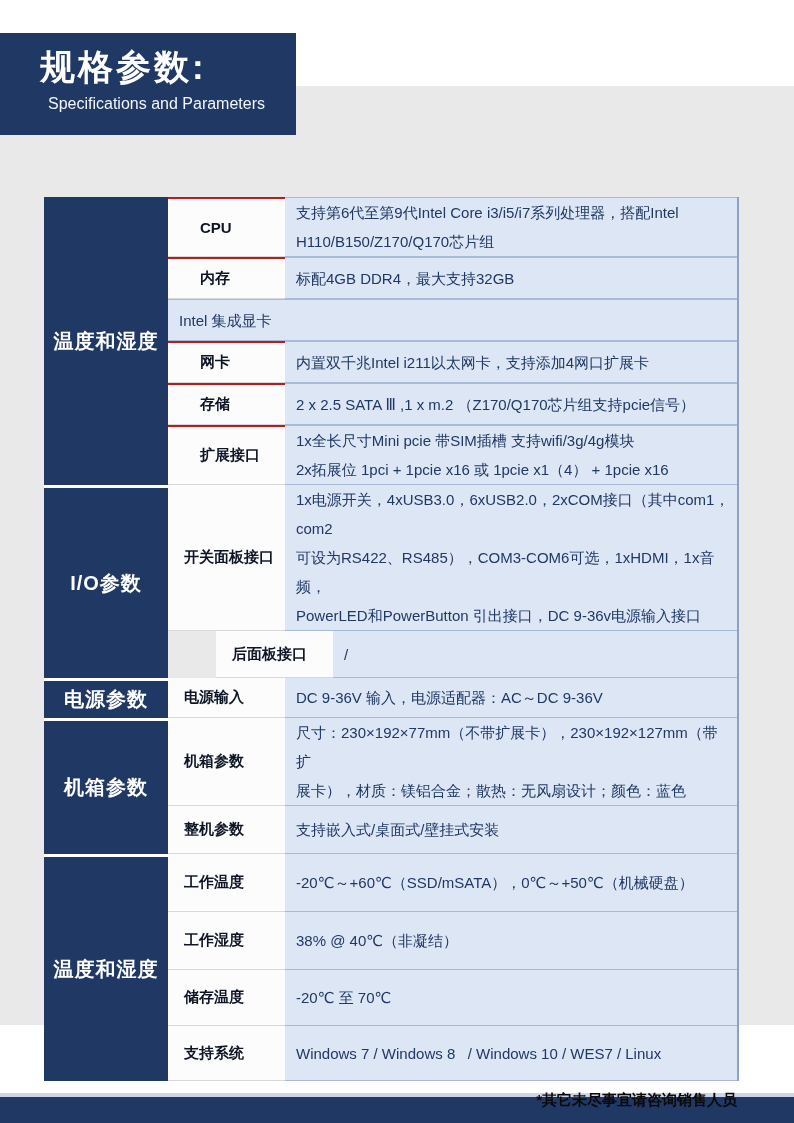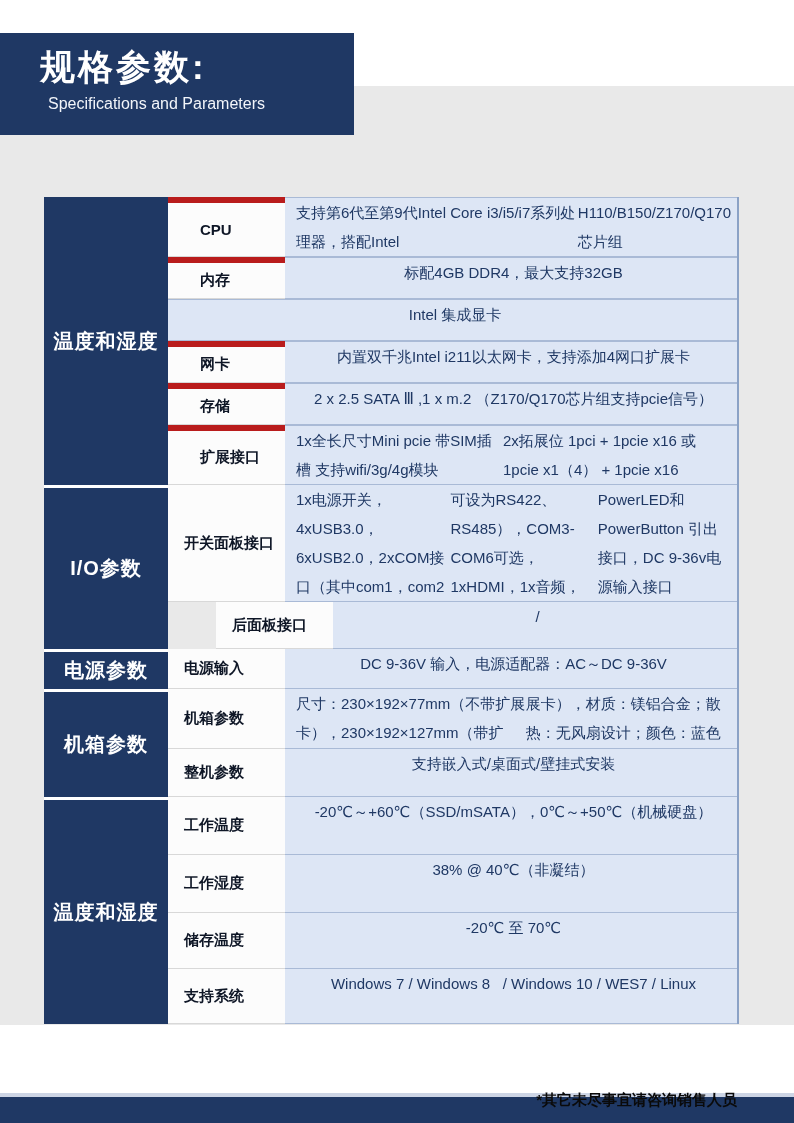--- a/index.html
+++ b/index.html
@@ -6,42 +6,42 @@
   body{
     width:794px;height:1123px;position:relative;overflow:hidden;
     background:#ffffff;font-family:"Liberation Sans","DejaVu Sans",sans-serif;
   }
   
   .gray-band{position:absolute;left:0;top:86px;width:794px;height:939px;background:#e9e9e9;}
   .footer-line{position:absolute;left:0;top:1093px;width:794px;height:4px;background:#cdd5e5;}
   .footer-bar{position:absolute;left:0;top:1097px;width:794px;height:26px;background:#1f3864;}
 
   
-  .header-box{position:absolute;left:0;top:33px;width:354px;height:102px;background:#1f3864;z-index:2;
+  .header-box{position:absolute;left:0;top:33px;width:296px;height:102px;background:#1f3864;z-index:2;
     box-sizing:border-box;padding:12px 0 0 40px;}
   .header-title{color:#ffffff;font-size:35px;font-weight:bold;letter-spacing:3px;line-height:44px;}
   .header-subtitle{color:#f2f5fa;font-size:16px;margin-left:8px;margin-top:3px;line-height:24px;}
 
   
   .spec-table{position:absolute;left:44px;top:197px;width:693px;border-right:2px solid #8ba2c6;z-index:2;}
   .section{display:flex;}
   .cat-cell{width:124px;flex:0 0 124px;background:#1f3864;color:#ffffff;
     display:flex;align-items:center;justify-content:center;
     font-size:20px;font-weight:bold;letter-spacing:1px;box-sizing:border-box;}
   .section + .section .cat-cell{border-top:3px solid #ffffff;}
   .rows-col{flex:1;display:flex;flex-direction:column;}
   .row{display:flex;}
   .cell-label{width:117px;flex:0 0 117px;background:#fcfcfc;border-bottom:1px solid #d8d8d8;
     box-sizing:border-box;display:flex;align-items:center;padding-left:16px;
     font-size:15px;font-weight:bold;color:#0e1626;}
   .cell-content{flex:1;background:#dde6f5;border-bottom:1px solid #a9bad6;
-    box-sizing:border-box;display:flex;justify-content:center;
+    box-sizing:border-box;display:flex;flex-direction:column;justify-content:center;
     padding-left:11px;padding-right:6px;
     font-size:15px;color:#1f3864;}
-  .section:first-child .cell-label{border-top:6px solid #b91c1c;padding-left:32px;}
+  .section:first-child .cell-label{border-top:2px solid #b91c1c;padding-left:32px;}
   .section:first-child .cell-content{border-top:1px solid #a9bad6;}
   .cline{line-height:29px;white-space:pre-wrap;}
 
   
   .footnote{position:absolute;top:1089px;right:57px;font-size:15px;font-weight:bold;color:#0a0a0a;
     line-height:22px;z-index:2;}
 
   
   .h58{min-height:58px;} .h42{min-height:42px;} .h55{min-height:55px;}
   .h86{min-height:86px;} .h47{min-height:47px;padding-left:48px;} .h40{min-height:40px;}

